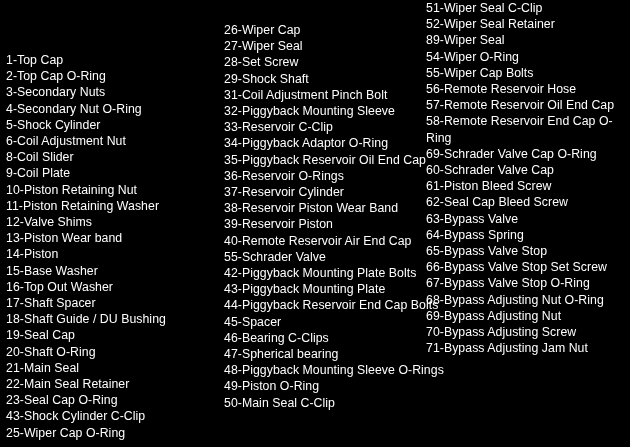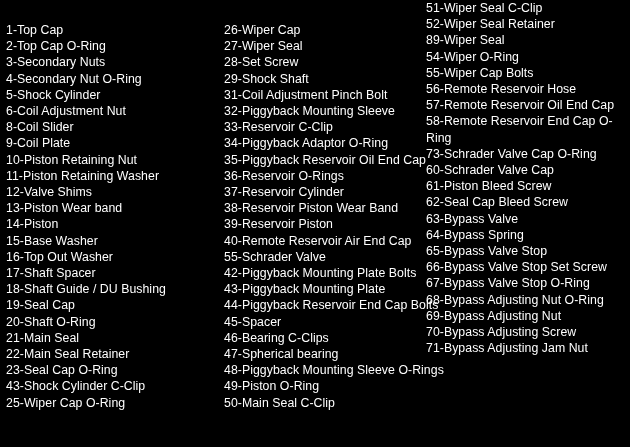--- a/index.html
+++ b/index.html
@@ -18,21 +18,21 @@
     width: 630px;
     height: 447px;
     background: #000000;
     color: #ffffff;
   }
   .column {
     position: absolute;
     top: 0;
     box-sizing: border-box;
   }
-  .col-1 { left: 6px;   width: 212px; padding-top: 22px; }
+  .col-1 { left: 6px;   width: 212px; padding-top: 52px; }
   .col-2 { left: 224px; width: 225px; padding-top: 22px; }
   .col-3 { left: 426px; width: 204px; }
   .entry {
     font-size: 12.3px;
     line-height: 16.2px;
     color: #ffffff;
     white-space: normal;
     letter-spacing: 0.05px;
   }
 </style>
@@ -97,21 +97,21 @@
 
   <div class="column col-3">
     <div class="entry">51-Wiper Seal C-Clip</div>
     <div class="entry">52-Wiper Seal Retainer</div>
     <div class="entry">89-Wiper Seal</div>
     <div class="entry">54-Wiper O-Ring</div>
     <div class="entry">55-Wiper Cap Bolts</div>
     <div class="entry">56-Remote Reservoir Hose</div>
     <div class="entry">57-Remote Reservoir Oil End Cap</div>
     <div class="entry">58-Remote Reservoir End Cap O-Ring</div>
-    <div class="entry">73-Schrader Valve Cap O-Ring</div>
+    <div class="entry">69-Schrader Valve Cap O-Ring</div>
     <div class="entry">60-Schrader Valve Cap</div>
     <div class="entry">61-Piston Bleed Screw</div>
     <div class="entry">62-Seal Cap Bleed Screw</div>
     <div class="entry">63-Bypass Valve</div>
     <div class="entry">64-Bypass Spring</div>
     <div class="entry">65-Bypass Valve Stop</div>
     <div class="entry">66-Bypass Valve Stop Set Screw</div>
     <div class="entry">67-Bypass Valve Stop O-Ring</div>
     <div class="entry">68-Bypass Adjusting Nut O-Ring</div>
     <div class="entry">69-Bypass Adjusting Nut</div>

